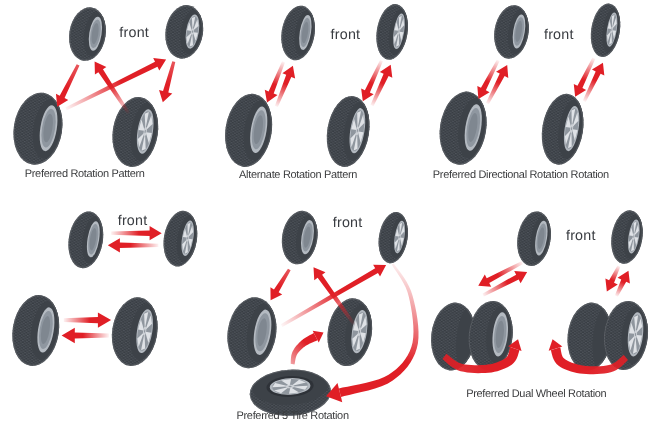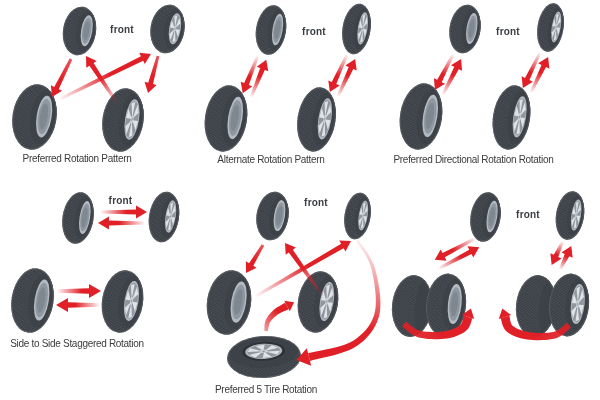--- a/index.html
+++ b/index.html
@@ -2,21 +2,21 @@
 <html><head>
 <meta charset="utf-8">
 <style>
   html,body{margin:0;padding:0;background:#ffffff;}
   .stage{position:relative;width:600px;height:400px;background:#ffffff;overflow:hidden;
          font-family:"Liberation Sans", sans-serif;}
   .stage svg{position:absolute;left:0;top:0;}
   .caption{position:absolute;transform:translate(-50%,-50%);white-space:nowrap;
            font-size:10px;font-weight:normal;letter-spacing:-0.3px;color:#3b3c3e;}
   .front-label{position:absolute;transform:translate(-50%,-50%);white-space:nowrap;
-           font-size:10px;font-weight:bold;letter-spacing:0.2px;color:#3a3d42;}
+           font-size:13px;font-weight:normal;letter-spacing:0.2px;color:#3a3d42;}
 </style>
 </head>
 <body>
 
 <div class="stage">
   <svg id="art" width="600" height="400" viewBox="0 0 600 400" xmlns="http://www.w3.org/2000/svg">
       <defs>
         <pattern id="tread" width="3.6" height="2.6" patternUnits="userSpaceOnUse">
           <rect x="0" y="0" width="1.6" height="1.1" fill="#51565d"></rect>
           <rect x="1.8" y="1.3" width="1.6" height="1.1" fill="#51565d"></rect>
@@ -708,22 +708,22 @@
             <polygon points="567.09,322.69 566.07,323.47 564.86,324.56 563.55,325.76 562.11,327.04 560.56,328.31 558.92,329.50 557.20,330.53 555.44,331.32 553.56,331.88 551.27,332.31 548.59,332.64 545.66,332.87 542.59,332.99 539.47,333.01 536.38,332.92 533.44,332.73 530.73,332.45 528.31,332.09 525.96,331.60 523.65,331.00 521.41,330.30 519.30,329.52 517.34,328.67 515.58,327.78 514.06,326.87 512.87,326.02 512.12,325.30 511.58,324.50 511.10,323.46 510.68,322.23 510.35,320.88 510.08,319.50 509.84,318.12 509.58,316.75 509.30,315.67 500.70,318.33 500.95,318.97 501.20,319.94 501.53,321.34 501.96,323.04 502.55,324.92 503.35,326.92 504.46,328.96 505.99,330.92 507.83,332.52 509.78,333.80 511.86,334.92 514.11,335.96 516.51,336.89 519.03,337.73 521.66,338.46 524.36,339.06 527.12,339.53 529.92,339.87 532.94,340.09 536.15,340.20 539.48,340.21 542.84,340.10 546.18,339.88 549.40,339.54 552.44,339.06 555.27,338.43 557.91,337.54 560.38,336.31 562.60,334.87 564.58,333.33 566.33,331.78 567.85,330.31 569.13,329.02 570.12,328.02 570.91,327.31" fill="url(#g53)"></polygon>
             <polygon points="511.21,315.08 502.34,308.40 498.79,318.92" fill="url(#g53)"></polygon>
           </g>
         </g>
       </g>
     </svg>
 
   <div class="caption" style="left: 77px; top: 157.5px; color: rgb(59, 60, 62);">Preferred Rotation Pattern</div>
   <div class="caption" style="left: 271px; top: 158.5px; color: rgb(59, 60, 62); text-align: center;">Alternate Rotation Pattern</div>
   <div class="caption" style="left: 473.5px; top: 158.5px; color: rgb(59, 60, 62);">Preferred Directional Rotation Rotation</div>
-  <div class="caption" style="left: 77px; top: 343px; color: rgb(59, 60, 62);">Side to Side Staggered Rotation</div>
-  <div class="caption" style="left: 266px; top: 389px; color: rgb(59, 60, 62);">Preferred 5 Tire Rotation</div>
+  <div class="caption" style="left: 266px; top: 378px; color: rgb(59, 60, 62);">Preferred 5 Tire Rotation</div>
+  <div class="caption" style="left: 487.5px; top: 357.5px; color: rgb(59, 60, 62);">Preferred Dual Wheel Rotation</div>
 
   <div class="front-label" style="left: 122px; top: 29px; color: rgb(58, 61, 66);">front</div>
   <div class="front-label" style="left: 314px; top: 31px; color: rgb(58, 61, 66);">front</div>
   <div class="front-label" style="left: 508px; top: 31px; color: rgb(58, 61, 66);">front</div>
   <div class="front-label" style="left: 120.5px; top: 200px; color: rgb(58, 61, 66);">front</div>
   <div class="front-label" style="left: 316px; top: 202px; color: rgb(58, 61, 66);">front</div>
   <div class="front-label" style="left: 528px; top: 214px; color: rgb(58, 61, 66);">front</div>
 </div>
 
 </body></html>

